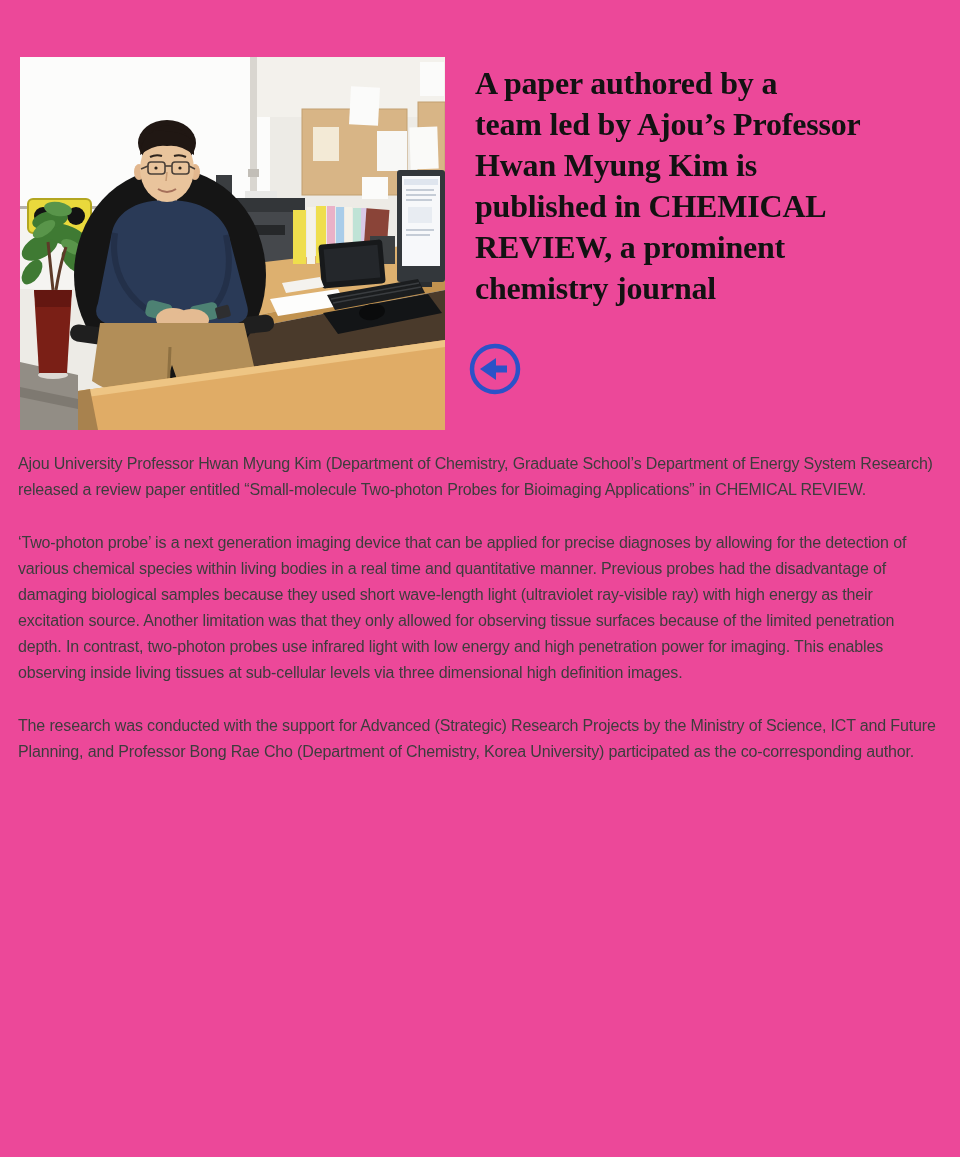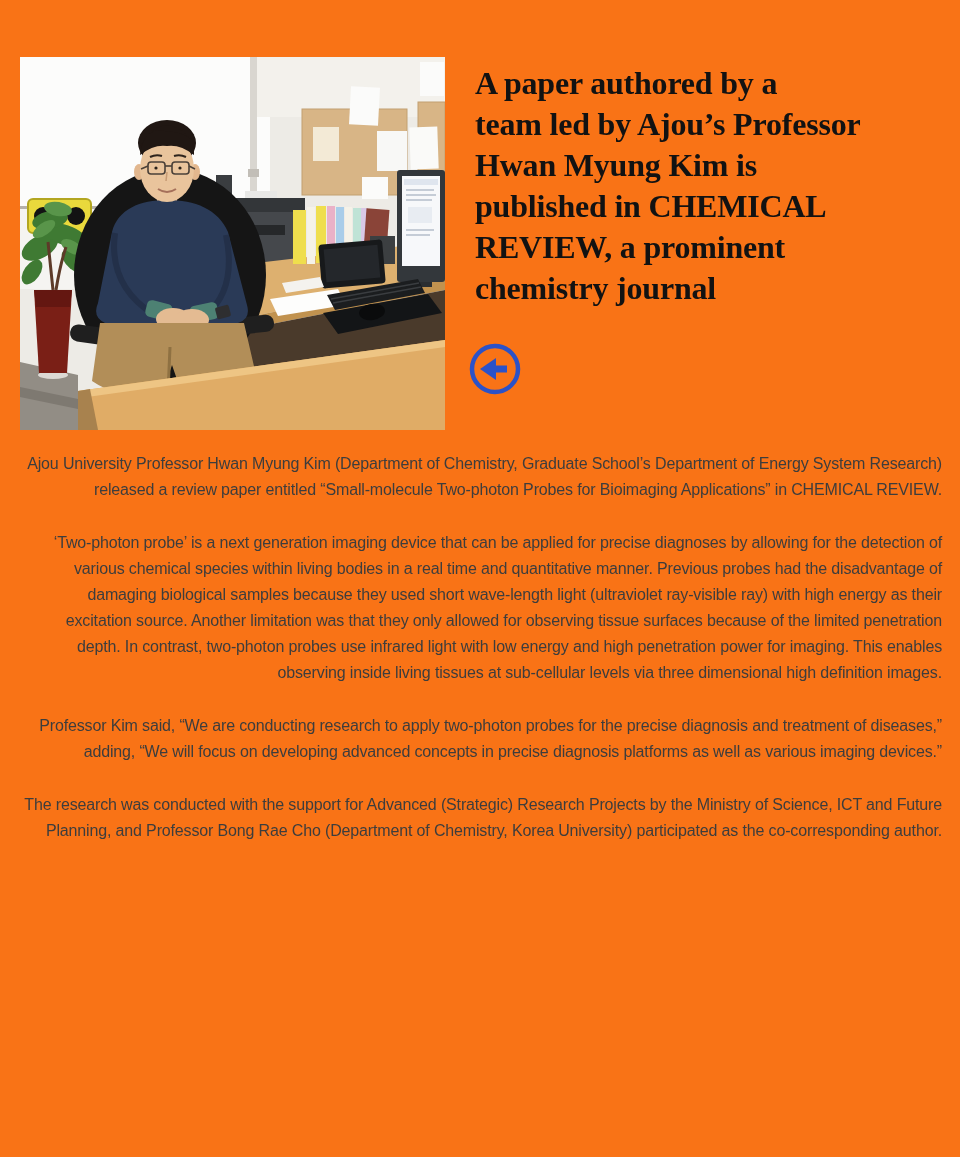--- a/index.html
+++ b/index.html
@@ -1,35 +1,35 @@
 <!DOCTYPE html>
 <html lang="en"><head>
 <meta charset="utf-8">
 <style>
   html,body{margin:0;padding:0;background:#ffffff;}
   body{width:960px;height:1157px;font-family:"Liberation Sans","DejaVu Sans",sans-serif;}
-  .page{position:relative;width:960px;height:1157px;background:#f97316;overflow:hidden;}
+  .page{position:relative;width:960px;height:1157px;background:#ec4899;overflow:hidden;}
 
   .photo{position:absolute;left:20px;top:57px;width:425px;height:373px;margin:0;}
   .photo svg{display:block;width:100%;height:100%;}
 
   .title{
     position:absolute;left:475px;top:63px;width:490px;margin:0;
     font-family:"Liberation Serif","DejaVu Serif",serif;font-weight:700;
     font-size:32px;line-height:41px;color:#121212;white-space:pre-line;
     letter-spacing:-0.2px;
   }
 
   .back{position:absolute;left:467px;top:341px;width:56px;height:56px;display:block;cursor:pointer;}
   .back svg{display:block;width:56px;height:56px;}
 
   .content{position:absolute;left:18px;top:451px;width:924px;}
   .content p{
     margin:0 0 27px 0;font-size:16px;line-height:26px;color:#3d3d3d;
-    letter-spacing:-0.15px;text-align:right;
+    letter-spacing:-0.15px;text-align:left;
   }
 </style>
 </head>
 <body>
 
 <div class="page">
 
   <figure class="photo" aria-label="Professor Hwan Myung Kim seated in his office at Ajou University">
     <svg viewBox="0 0 425 373" preserveAspectRatio="none" role="img">
 
@@ -177,17 +177,16 @@
     <svg viewBox="0 0 56 56">
       <circle cx="28" cy="28" r="23" fill="none" stroke="#2b52c8" stroke-width="4.5"></circle>
       <polygon points="13,28 29,17 29,39" fill="#2b52c8"></polygon>
       <rect x="27" y="24.5" width="13" height="7" fill="#2b52c8"></rect>
     </svg>
   </a>
 
   <main class="content">
     <p>Ajou University Professor Hwan Myung Kim (Department of Chemistry, Graduate School’s Department of Energy System Research) released a review paper entitled “Small-molecule Two-photon Probes for Bioimaging Applications” in CHEMICAL REVIEW.</p>
     <p>‘Two-photon probe’ is a next generation imaging device that can be applied for precise diagnoses by allowing for the de­tection of various chemical species within living bodies in a real time and quantitative manner. Previous probes had the disadvantage of damaging biological samples because they used short wave-length light (ultraviolet ray-visible ray) with high energy as their excitation source. Another limitation was that they only allowed for observing tissue surfaces be­cause of the limited penetration depth. In contrast, two-photon probes use infrared light with low energy and high pene­tration power for imaging. This enables observing inside living tissues at sub-cellular levels via three dimensional high definition images.</p>
-    <p>Professor Kim said, “We are conducting research to apply two-photon probes for the precise diagnosis and treatment of diseases,” adding, “We will focus on developing advanced concepts in precise diagnosis platforms as well as various im­aging devices.”</p>
     <p>The research was conducted with the support for Advanced (Strategic) Research Projects by the Ministry of Science, ICT and Future Planning, and Professor Bong Rae Cho (Department of Chemistry, Korea University) participated as the co-corresponding author.</p>
   </main>
 
 </div>
 
 </body></html>

